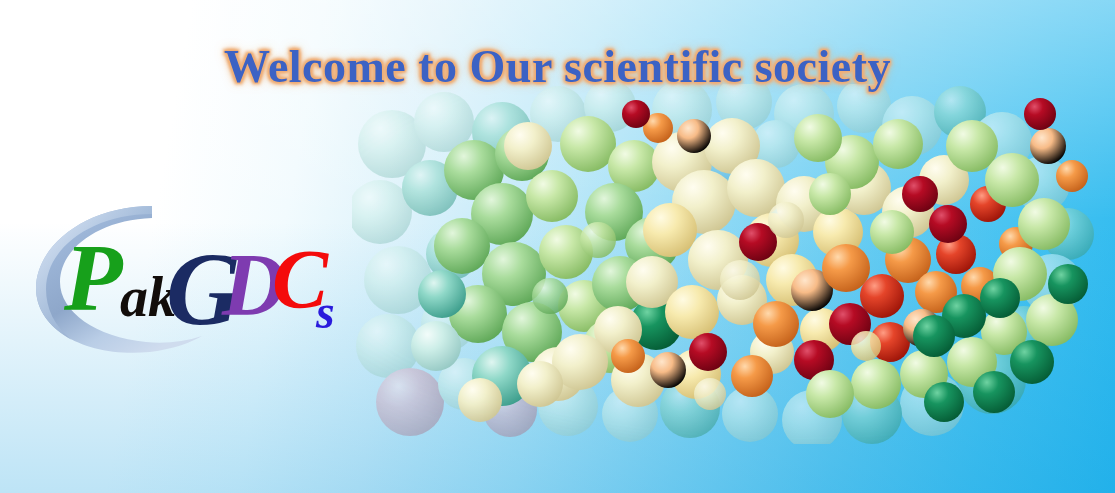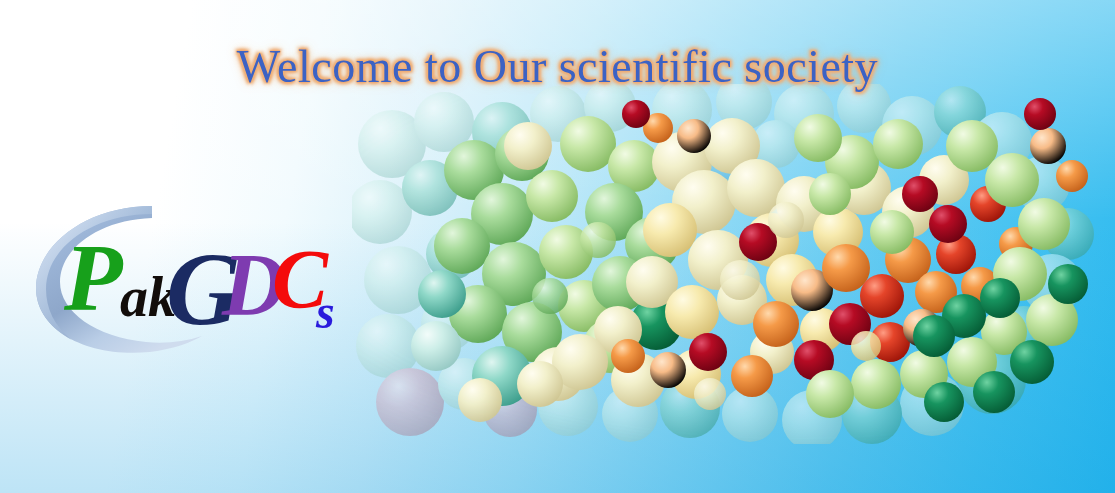--- a/index.html
+++ b/index.html
@@ -45,21 +45,21 @@
   #welcome-title {
     position:absolute;
     left:0; top:40px;
     width:1115px;
     text-align:center;
     z-index:6;
   }
   #welcome-title .title-text {
     display:inline-block;
     font-family:"Liberation Serif", serif;
-    font-weight:normal;
+    font-weight:bold;
     font-size:46px;
     letter-spacing:0.5px;
     color:#3c62c4;
     text-shadow:
        0 0 1px #f0b078,
        1px 0 1px #f0b078, -1px 0 1px #f0b078,
        0 1px 1px #f0b078, 0 -1px 1px #f0b078,
        2px 2px 3px #efb07a, -2px 2px 3px #efb07a,
        2px -2px 3px #efb07a, -2px -2px 3px #efb07a,
        0 0 7px #f2b77f, 0 0 11px rgba(240,170,110,0.75);

